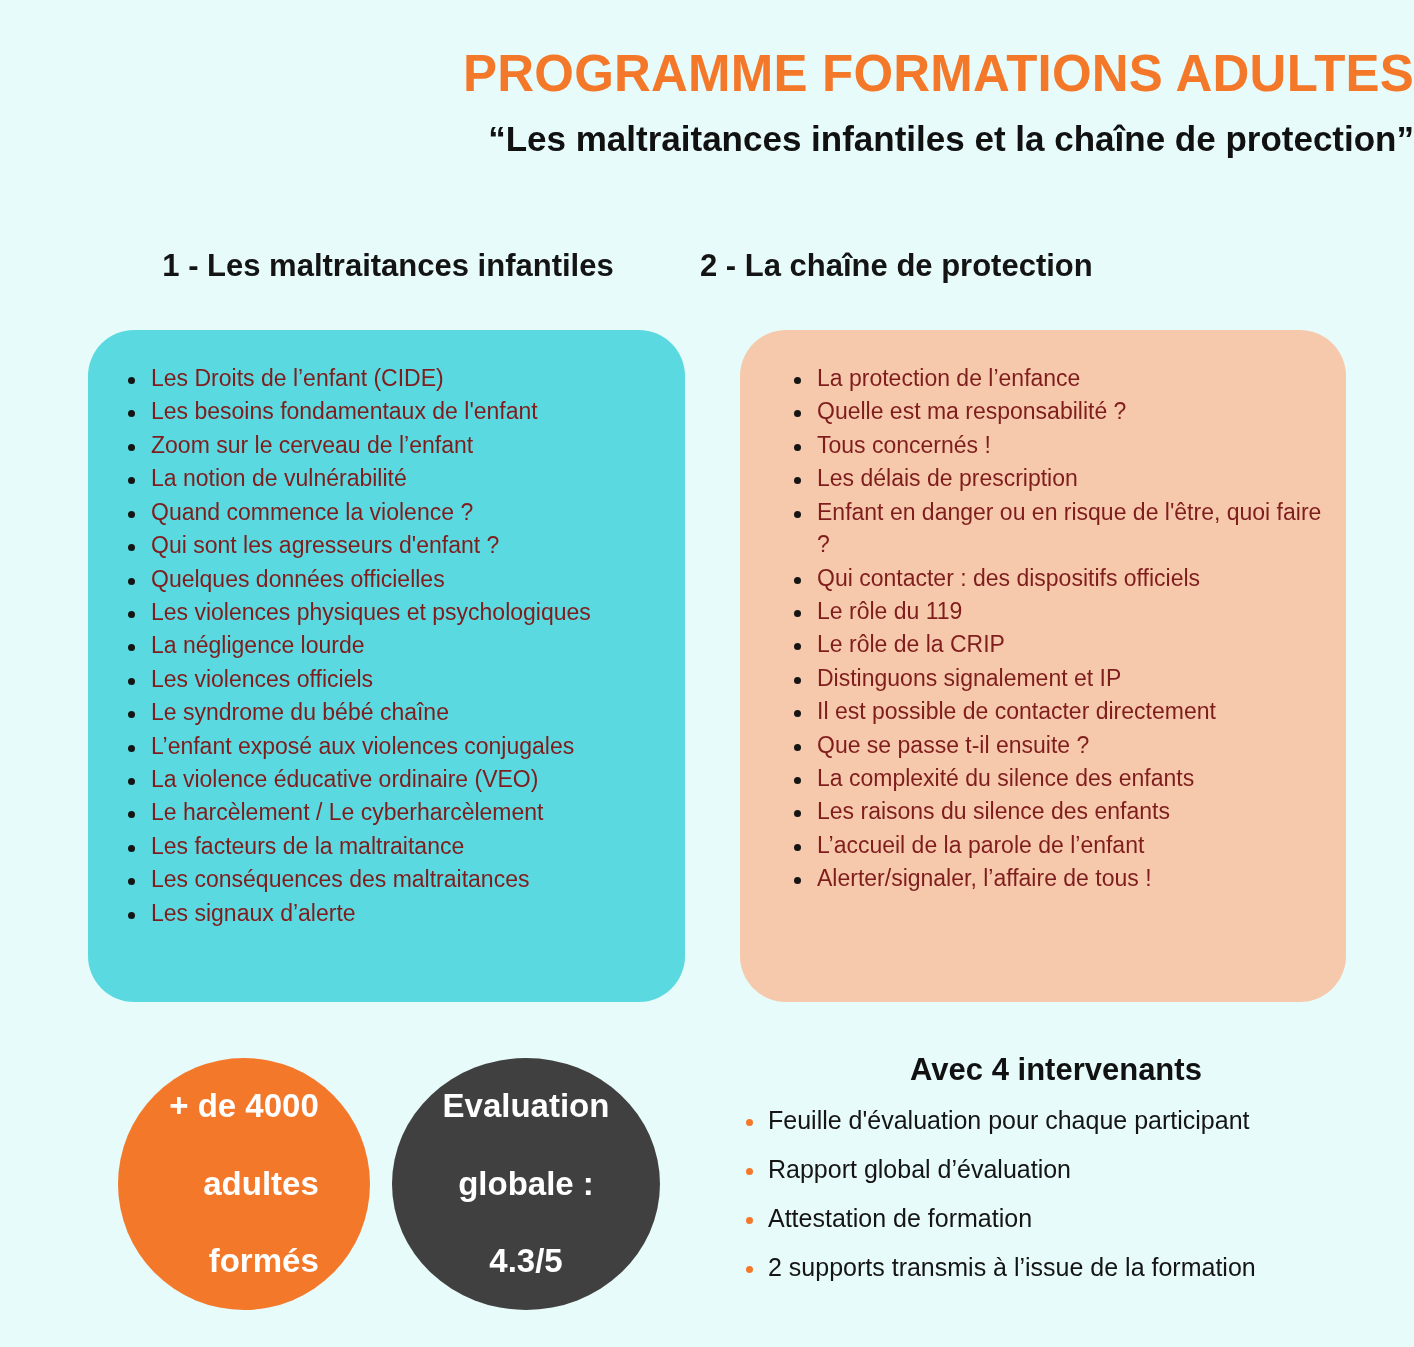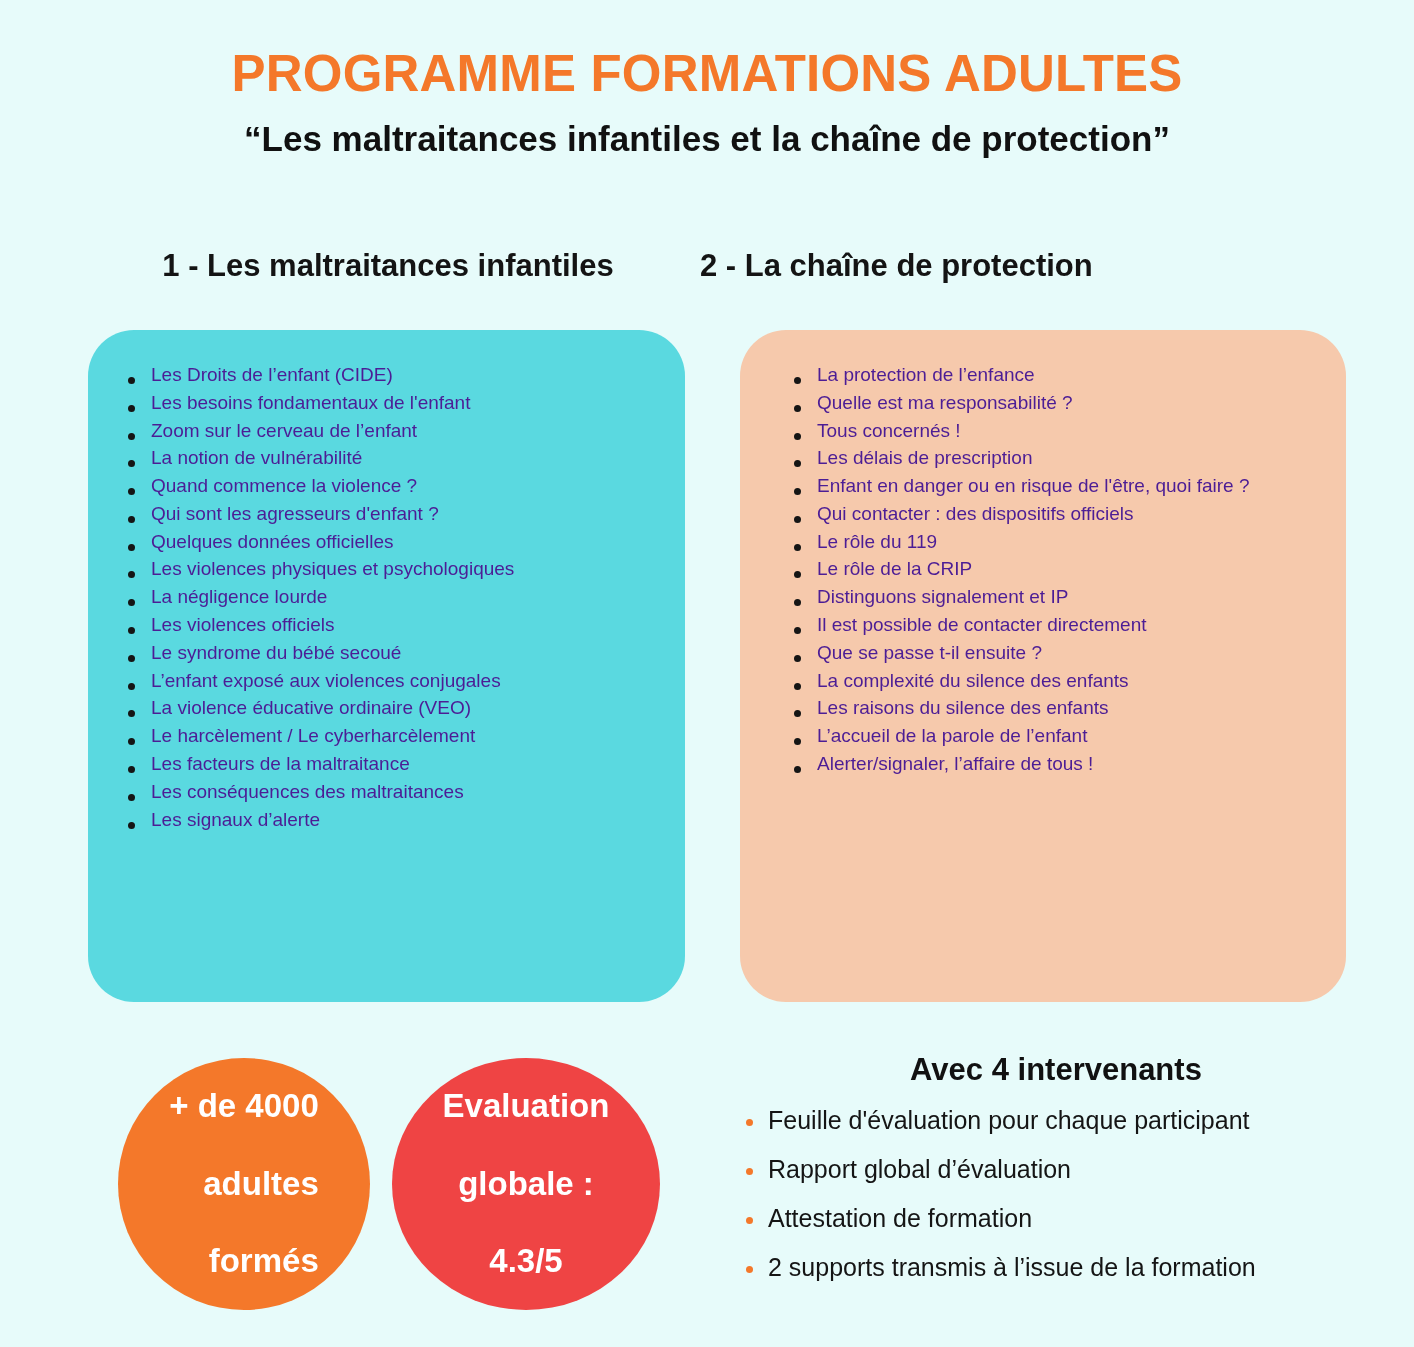--- a/index.html
+++ b/index.html
@@ -20,21 +20,21 @@
   .page {
     position: relative;
     width: 1414px;
     height: 1347px;
     box-sizing: border-box;
   }
 
   
   .header {
     padding-top: 46px;
-    text-align: center;
+    text-align: right;
   }
   .main-title {
     font-size: 51px;
     font-weight: 700;
     letter-spacing: 0.2px;
     color: #f4782a;
     line-height: 1.08;
     margin: 0;
     white-space: nowrap;
   }
@@ -88,23 +88,23 @@
     padding: 32px 20px 0 36px;
   }
 
   ul.topic-list {
     list-style: none;
     margin: 0;
     padding: 0;
   }
   ul.topic-list li {
     position: relative;
-    font-size: 19px;
+    font-size: 23px;
     line-height: 1.41;
-    color: #4c1d95;
+    color: #7f1d1d;
     padding-left: 41px;
     margin: 0 0 1px 0;
   }
   ul.topic-list li::before {
     content: "";
     position: absolute;
     left: 18px;
     top: 15px;
     width: 7px;
     height: 7px;
@@ -131,21 +131,21 @@
     height: 252px;
     background: #f4782a;
     font-size: 33px;
     text-align: right;
   }
   .circle.blue {
     left: 392px;
     top: 1058px;
     width: 268px;
     height: 252px;
-    background: #ef4444;
+    background: #404040;
     font-size: 33px;
   }
   .circle span { display: block; padding: 0 14px; }
 
   
   .speakers {
     position: absolute;
     left: 726px;
     top: 1052px;
     width: 660px;
@@ -203,21 +203,21 @@
         <li>Les Droits de l’enfant (CIDE)</li>
         <li>Les besoins fondamentaux de l'enfant</li>
         <li>Zoom sur le cerveau de l’enfant</li>
         <li>La notion de vulnérabilité</li>
         <li>Quand commence la violence ?</li>
         <li>Qui sont les agresseurs d'enfant ?</li>
         <li>Quelques données officielles</li>
         <li>Les violences physiques et psychologiques</li>
         <li>La négligence lourde</li>
         <li>Les violences officiels</li>
-        <li>Le syndrome du bébé secoué</li>
+        <li>Le syndrome du bébé chaîne</li>
         <li>L’enfant exposé aux violences conjugales</li>
         <li>La violence éducative ordinaire (VEO)</li>
         <li>Le harcèlement / Le cyberharcèlement</li>
         <li>Les facteurs de la maltraitance</li>
         <li>Les conséquences des maltraitances</li>
         <li>Les signaux d’alerte</li>
       </ul>
   </div>
 
   <div class="box peach">

